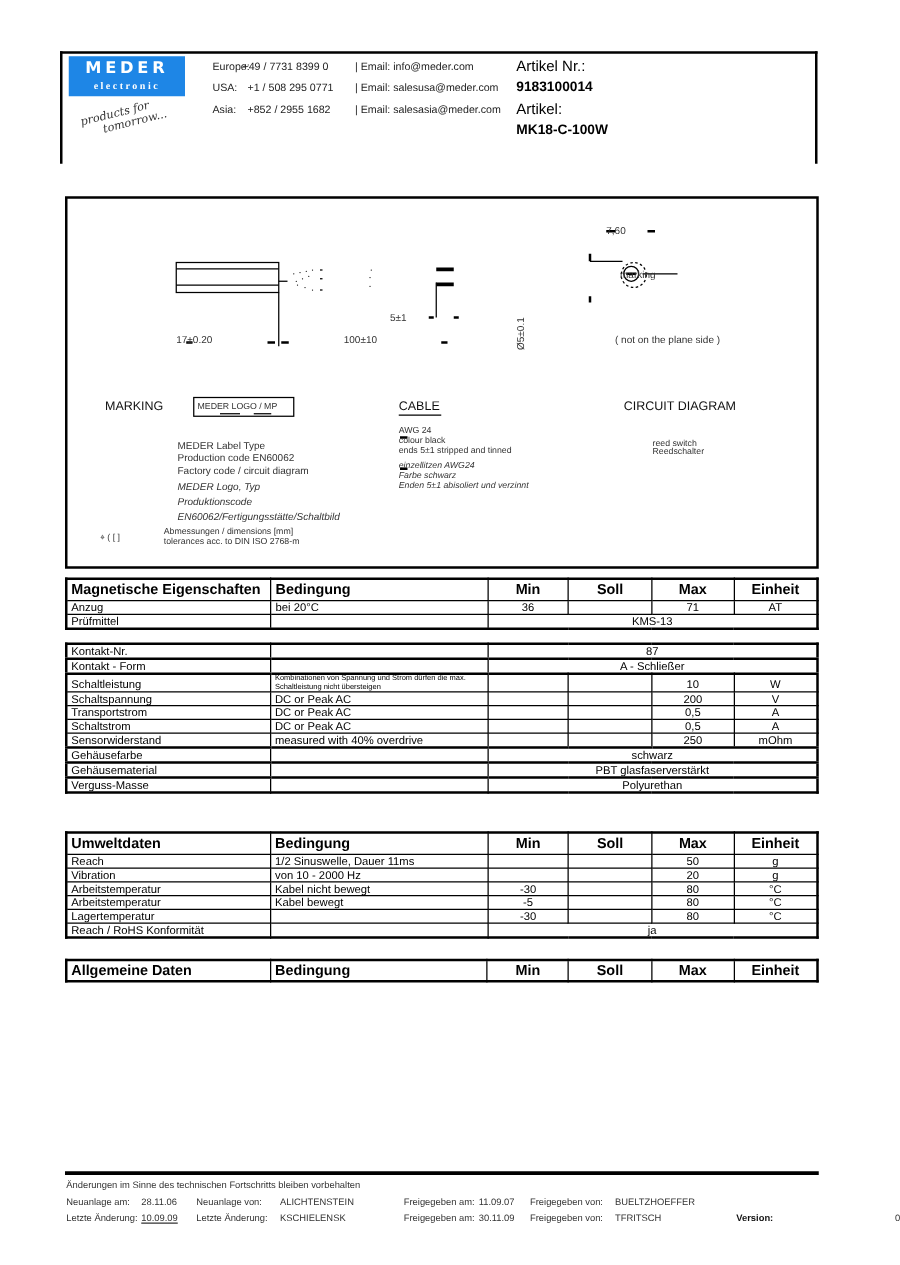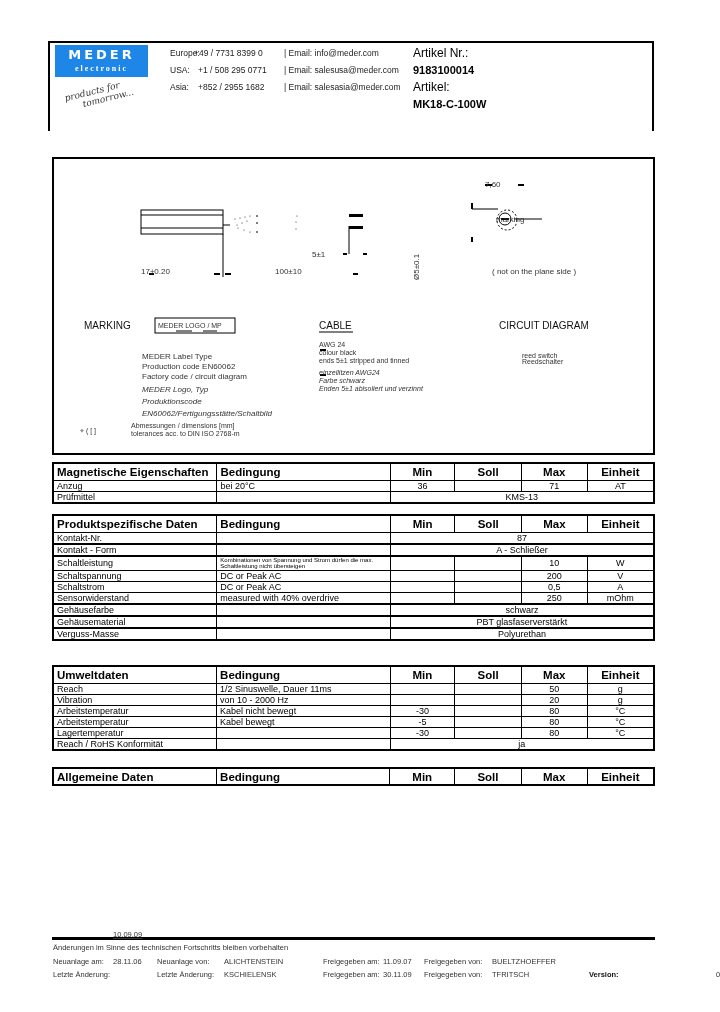--- a/index.html
+++ b/index.html
@@ -201,28 +201,20 @@
 <table class="spec" style="top:514px;">
   <colgroup>
       <col style="width:164px">
       <col style="width:174px">
       <col style="width:65px">
       <col style="width:67px">
       <col style="width:66px">
       <col style="width:67px">
     </colgroup>
   <tbody>
-      <tr class="head">
-    <td>Produktspezifische Daten</td>
-    <td>Bedingung</td>
-    <td class="c">Min</td>
-    <td class="c">Soll</td>
-    <td class="c">Max</td>
-    <td class="c">Einheit</td>
-  </tr>
   <tr class="thick">
     <td>Kontakt-Nr.</td>
     <td></td>
     <td class="c" colspan="4">87</td>
   </tr>
   <tr class="thick">
     <td>Kontakt - Form</td>
     <td></td>
     <td class="c" colspan="4">A - Schließer</td>
   </tr>
@@ -236,20 +228,28 @@
     <td class="c">10</td>
     <td class="c">W</td>
   </tr>
   <tr>
     <td>Schaltspannung</td>
     <td>DC or Peak AC</td>
     <td class="c"></td>
     <td class="c"></td>
     <td class="c">200</td>
     <td class="c">V</td>
+  </tr>
+  <tr>
+    <td>Transportstrom</td>
+    <td>DC or Peak AC</td>
+    <td class="c"></td>
+    <td class="c"></td>
+    <td class="c">0,5</td>
+    <td class="c">A</td>
   </tr>
   <tr>
     <td>Schaltstrom</td>
     <td>DC or Peak AC</td>
     <td class="c"></td>
     <td class="c"></td>
     <td class="c">0,5</td>
     <td class="c">A</td>
   </tr>
   <tr class="thick">
@@ -371,21 +371,21 @@
 <div class="abs foot" style="left:53px; top:957px;">Neuanlage am:</div>
 <div class="abs foot" style="left:113px; top:957px;">28.11.06</div>
 <div class="abs foot" style="left:157px; top:957px;">Neuanlage von:</div>
 <div class="abs foot" style="left:224px; top:957px;">ALICHTENSTEIN</div>
 <div class="abs foot" style="left:323px; top:957px;">Freigegeben am:</div>
 <div class="abs foot" style="left:383px; top:957px;">11.09.07</div>
 <div class="abs foot" style="left:424px; top:957px;">Freigegeben von:</div>
 <div class="abs foot" style="left:492px; top:957px;">BUELTZHOEFFER</div>
 
 <div class="abs foot" style="left:53px; top:970px;">Letzte Änderung:</div>
-<div class="abs foot" style="left:113px; top:930px;text-decoration:underline;">10.09.09</div>
+<div class="abs foot" style="left:113px; top:970px;text-decoration:underline;">10.09.09</div>
 <div class="abs foot" style="left:157px; top:970px;">Letzte Änderung:</div>
 <div class="abs foot" style="left:224px; top:970px;">KSCHIELENSK</div>
 <div class="abs foot" style="left:323px; top:970px;">Freigegeben am:</div>
 <div class="abs foot" style="left:383px; top:970px;">30.11.09</div>
 <div class="abs foot" style="left:424px; top:970px;">Freigegeben von:</div>
 <div class="abs foot" style="left:492px; top:970px;">TFRITSCH</div>
 <div class="abs foot" style="left:589px; top:970px; font-weight:bold; color:#111;text-align:center;">Version:</div>
 <div class="abs foot" style="left:668px; top:970px;padding-left:48px;">05</div>
 
 </body></html>

